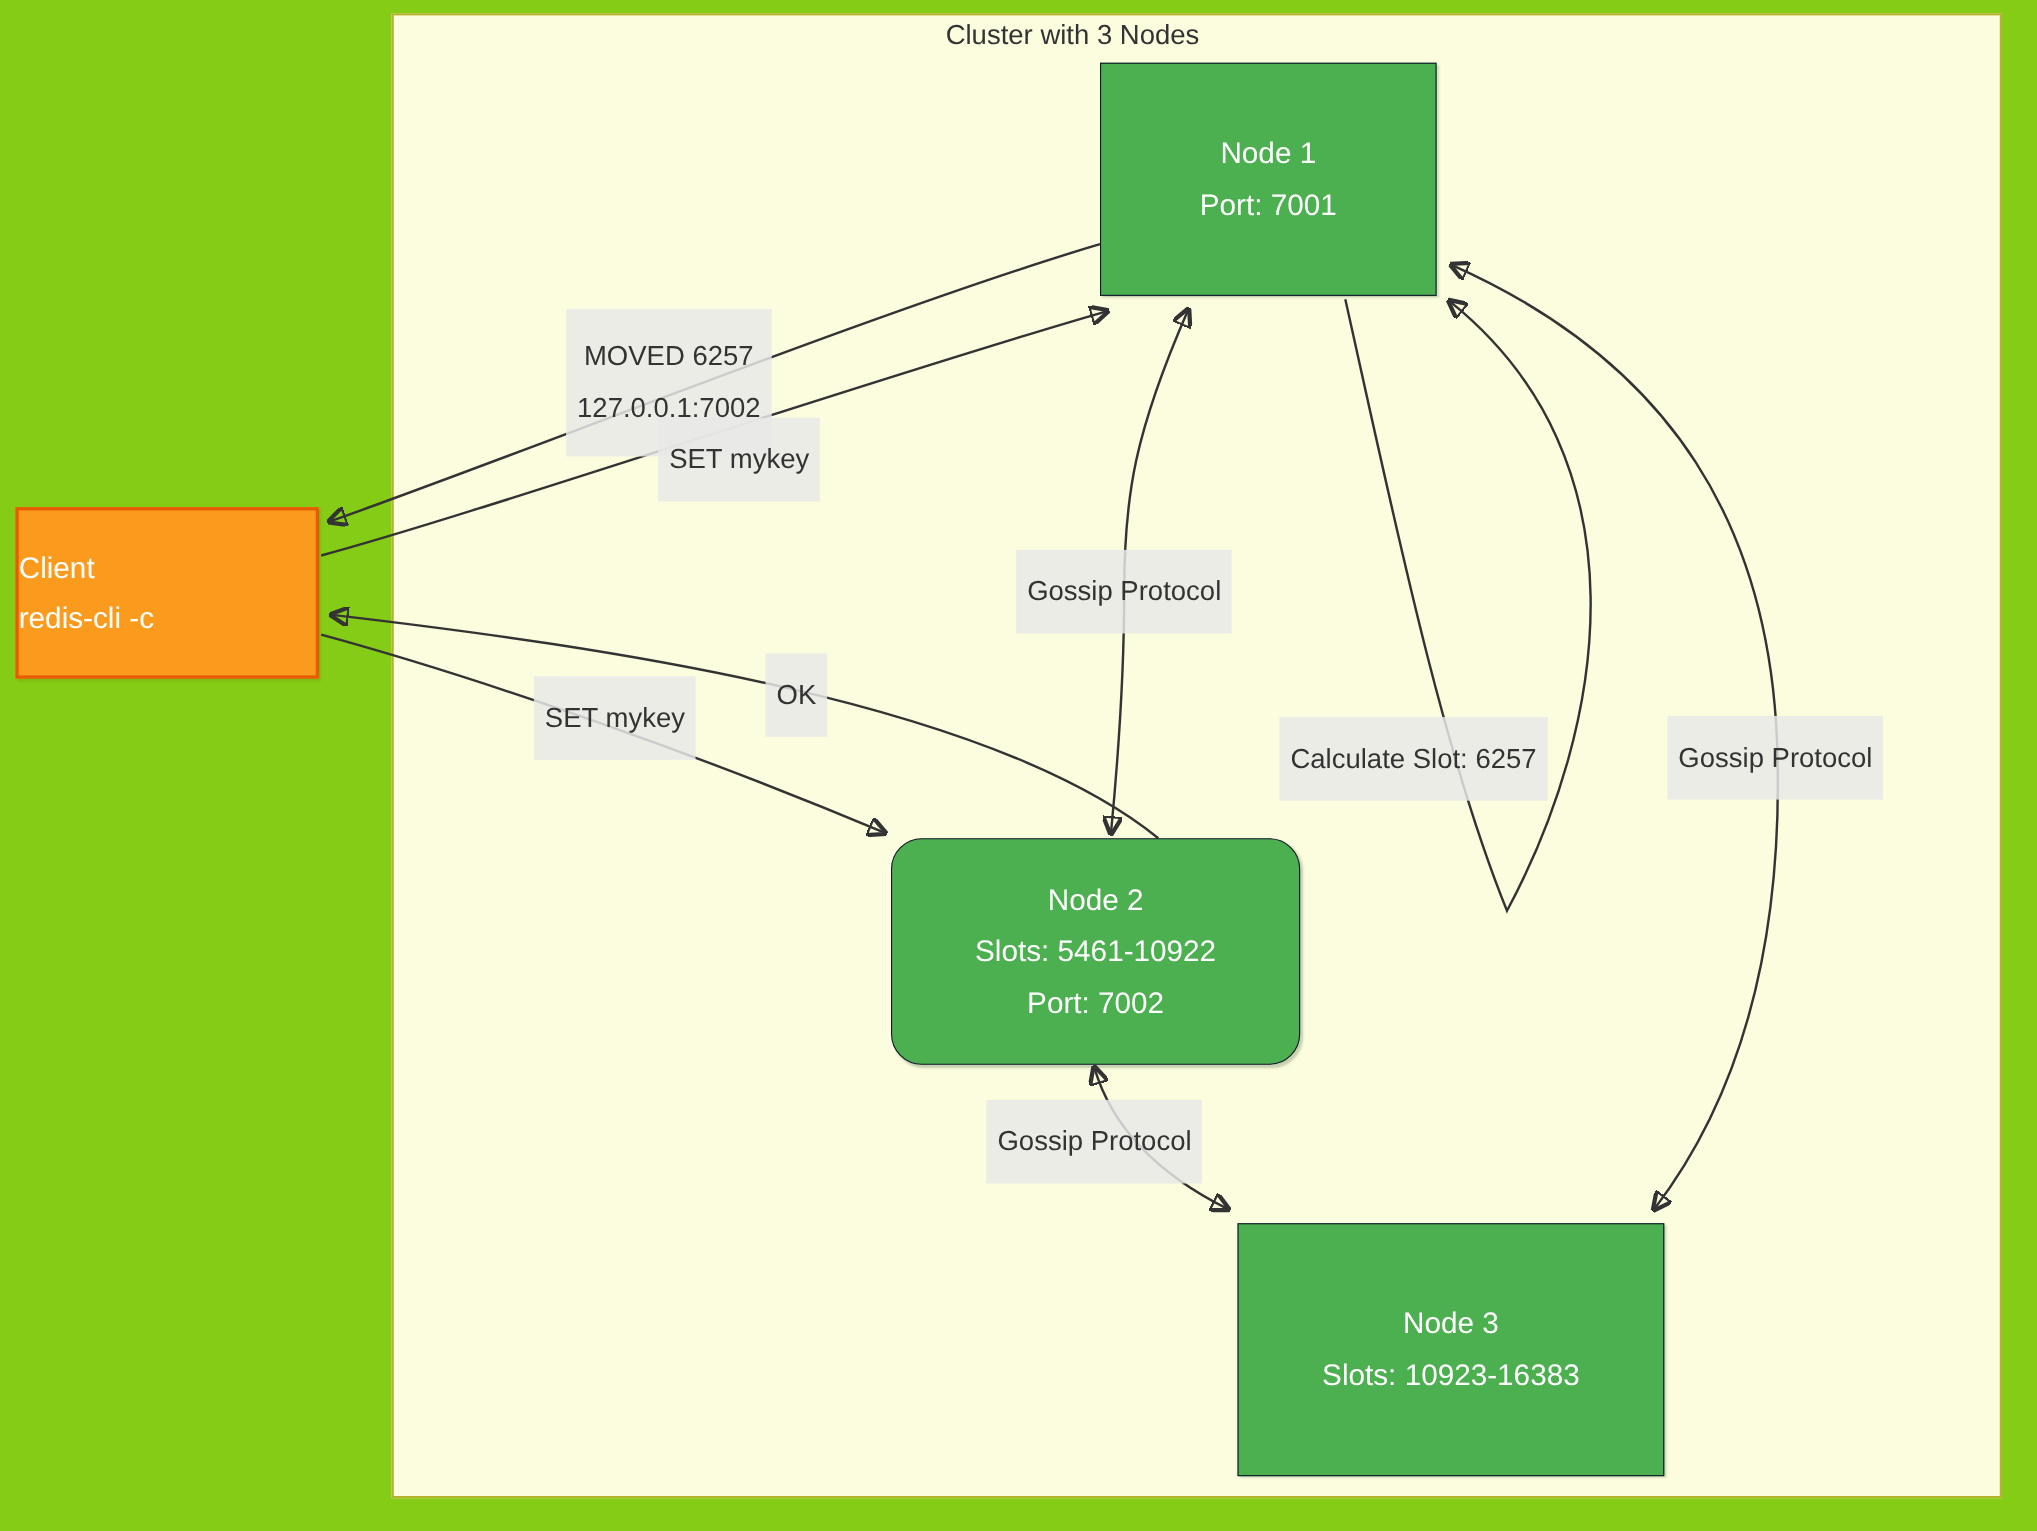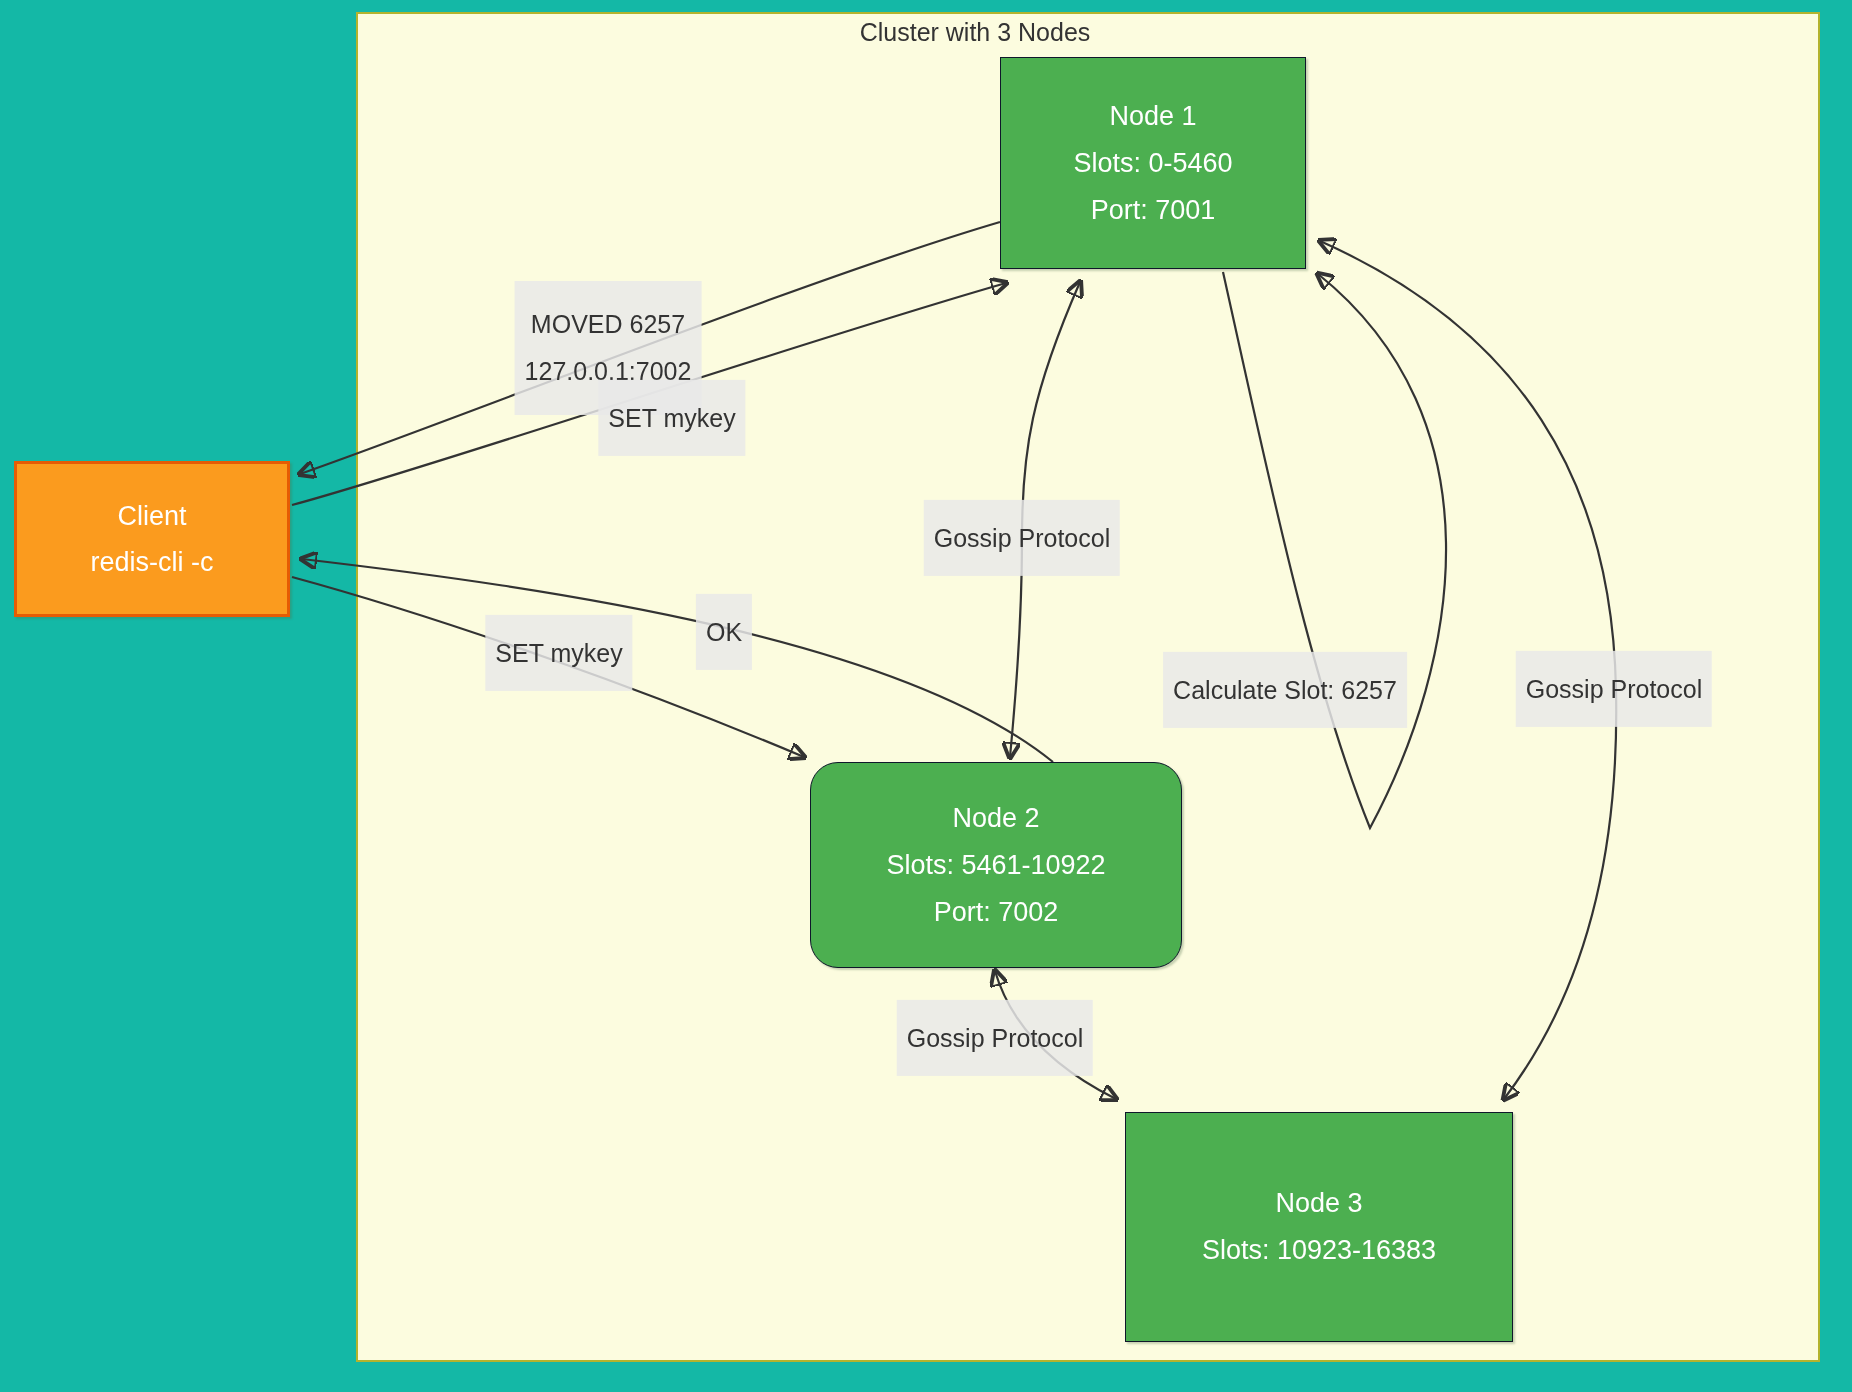--- a/index.html
+++ b/index.html
@@ -1,18 +1,18 @@
 <!DOCTYPE html>
 <html><head>
 <meta charset="utf-8">
 <style>
   html,body { margin:0; padding:0; background:#ffffff; }
   * { box-sizing:border-box; }
   .canvas {
-    position:relative; width:1852px; height:1392px; background:#14b8a6;
+    position:relative; width:1852px; height:1392px; background:#84cc16;
     font-family:"Liberation Sans", sans-serif; overflow:hidden;
   }
   .cluster {
     position:absolute; left:356px; top:12px; width:1464px; height:1350px;
     background:#fcfcdf; border:2px solid #b3b32e; z-index:0;
   }
   .cluster-title {
     position:absolute; left:975px; top:18px; transform:translateX(-50%);
     font-size:25px; color:#333333; z-index:3; white-space:nowrap;
   }
@@ -26,21 +26,21 @@
     box-shadow:2px 2px 2px rgba(40,80,40,0.25);
   }
   #node1 { left:1000px; top:57px;  width:306px; height:212px; }
   #node2 { left:810px;  top:762px; width:372px; height:206px;border-radius:28px; }
   #node3 { left:1125px; top:1112px;width:388px; height:230px; }
 
   .clientbox {
     position:absolute; left:14px; top:461px; width:276px; height:156px; z-index:2;
     background:#fb9b1e; border:3px solid #e65c04; color:#ffffff;
     display:flex; flex-direction:column; justify-content:center;
-    text-align:center; font-size:27px; line-height:46px;
+    font-size:27px; line-height:46px;
     box-shadow:2px 2px 2px rgba(120,70,10,0.2);
   }
 
   .edge-label {
     position:absolute; transform:translate(-50%,-50%); z-index:3;
     background:rgba(232,232,232,0.84); color:#333333; font-size:25px;
     padding:20px 10px; text-align:center; white-space:nowrap; line-height:1.45;
   }
   #lbl-moved   { left:608px;  top:348px; line-height:47px; }
   #lbl-set1    { left:672px;  top:418px; }
@@ -71,21 +71,20 @@
     <path d="M 292 577 C 450 620, 650 692, 804 757" marker-end="url(#arr)"></path>
     <path d="M 1053 762 C 900 638, 550 588, 302 559" marker-end="url(#arr)"></path>
     <path d="M 1223 272 C 1265 460, 1310 680, 1370 828 C 1460 660, 1500 420, 1318 274" marker-end="url(#arr)"></path>
     <path d="M 1080 282 C 1032 392, 1022 450, 1022 538 C 1022 625, 1015 705, 1010 757" marker-start="url(#arr)" marker-end="url(#arr)"></path>
     <path d="M 1320 241 C 1520 330, 1612 480, 1616 690 C 1620 880, 1572 1010, 1504 1099" marker-start="url(#arr)" marker-end="url(#arr)"></path>
     <path d="M 995 971 C 1008 1015, 1042 1062, 1116 1099" marker-start="url(#arr)" marker-end="url(#arr)"></path>
   </svg>
 
   <div class="nodebox" id="node1">
     <div>Node 1</div>
-    <div>Slots: 0-5460</div>
     <div>Port: 7001</div>
   </div>
 
   <div class="nodebox" id="node2">
     <div>Node 2</div>
     <div>Slots: 5461-10922</div>
     <div>Port: 7002</div>
   </div>
 
   <div class="nodebox" id="node3">

